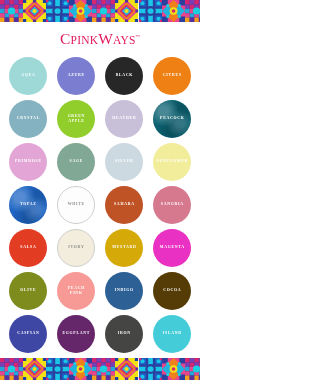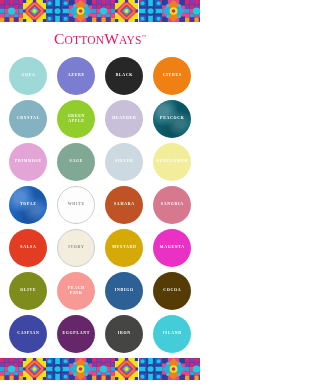--- a/index.html
+++ b/index.html
@@ -226,21 +226,21 @@
     <path d="M0 4h2v2H0zM4 4h2v2H4zM8 4h2v2H8zM2 6h2v2H2zM6 6h2v2H6z" fill="#1fa8d8"></path>
     <path d="M2 4h2v2H2zM6 4h2v2H6zM0 6h2v2H0zM4 6h2v2H4zM8 6h2v2H8z" fill="#e8468c"></path>
     <path d="M0 8h2v2H0zM4 8h2v2H4zM8 8h2v2H8z" fill="#f2a01e"></path>
     <path d="M2 8h2v2H2zM6 8h2v2H6z" fill="#5a2f9e"></path>
     <circle cx="5" cy="5" r="1.6" fill="#19d0e0"></circle>
   </svg>
     </div>
   </div>
 
 <div class="logo-wrap">
-  <div class="logo" id="logo" style="color: rgb(226, 25, 95);"><span class="cap">C</span><span class="sm">OTTON</span><span class="cap">W</span><span class="sm">AYS</span><span class="tm">™</span></div>
+  <div class="logo" id="logo" style="color: rgb(226, 25, 95);"><span class="cap">C</span><span class="sm">PINK</span><span class="cap">W</span><span class="sm">AYS</span><span class="tm">™</span></div>
 </div>
 
 <div class="grid" id="grid">
     <div class="row">
       <div class="swatch" title="AQUA" style="background: rgb(158, 217, 216);">
         <span class="label">AQUA</span>
       </div>
       <div class="swatch" title="AZURE" style="background: rgb(123, 126, 208);">
         <span class="label">AZURE</span>
       </div>

